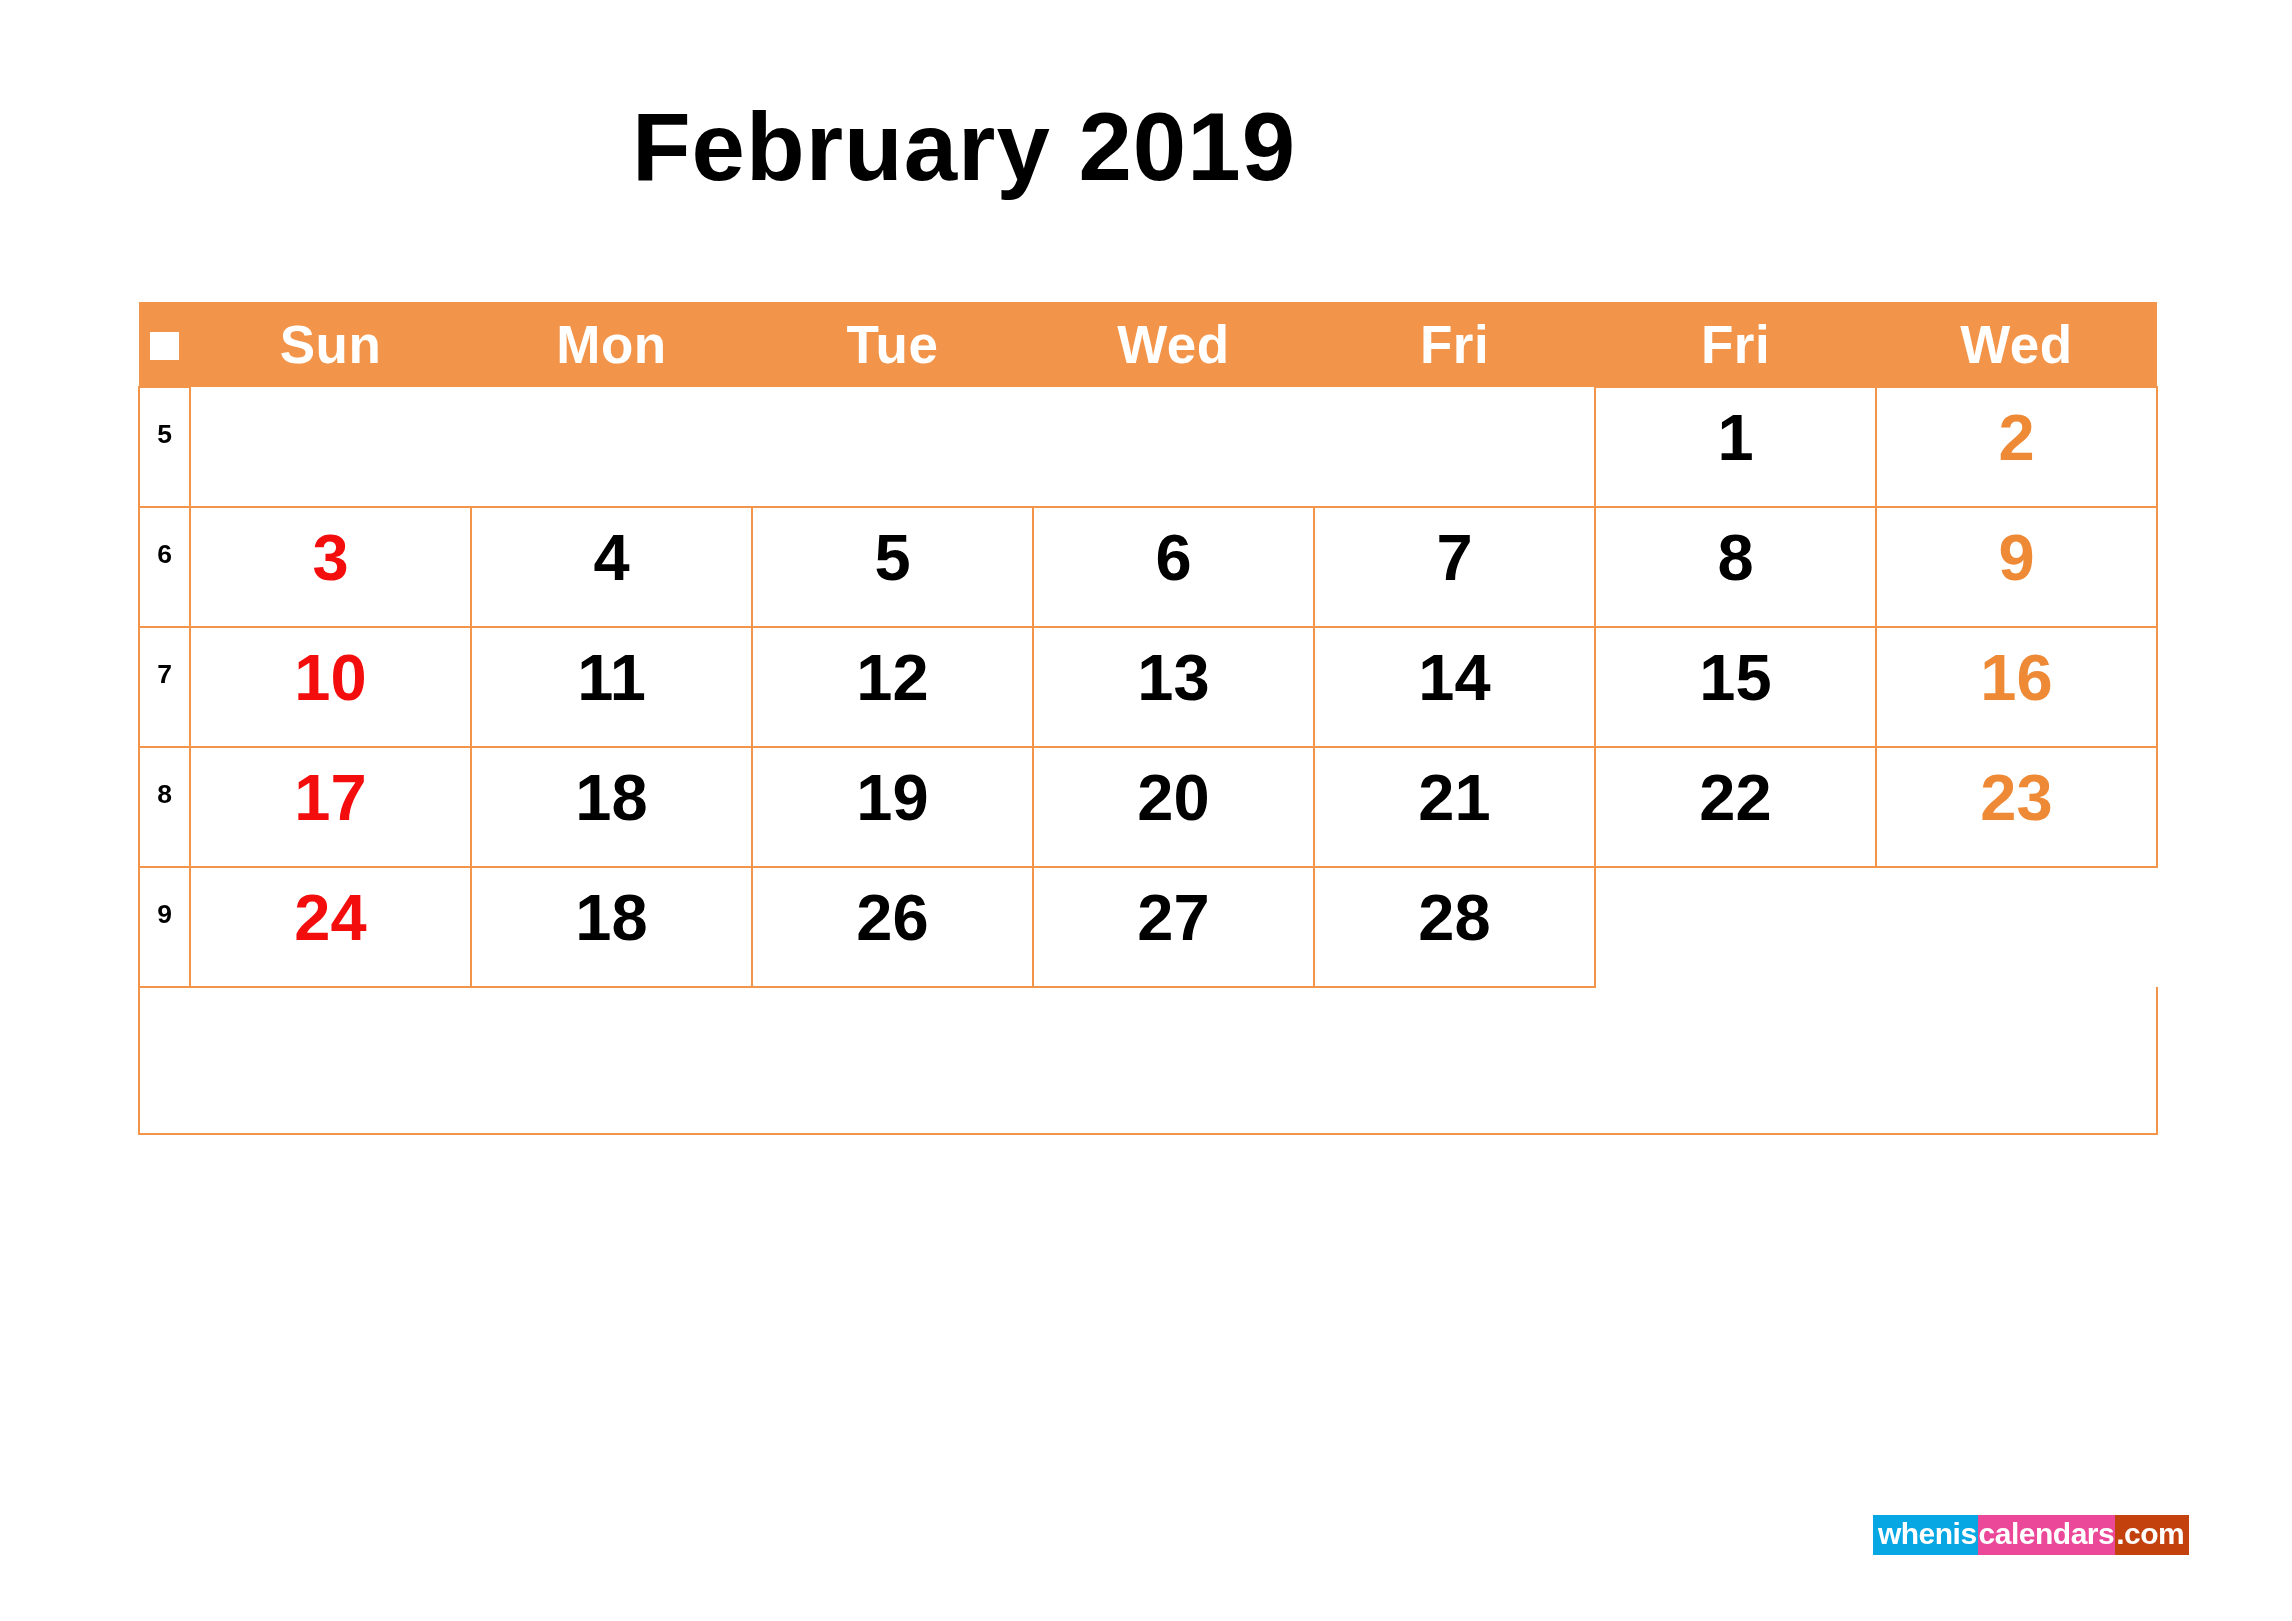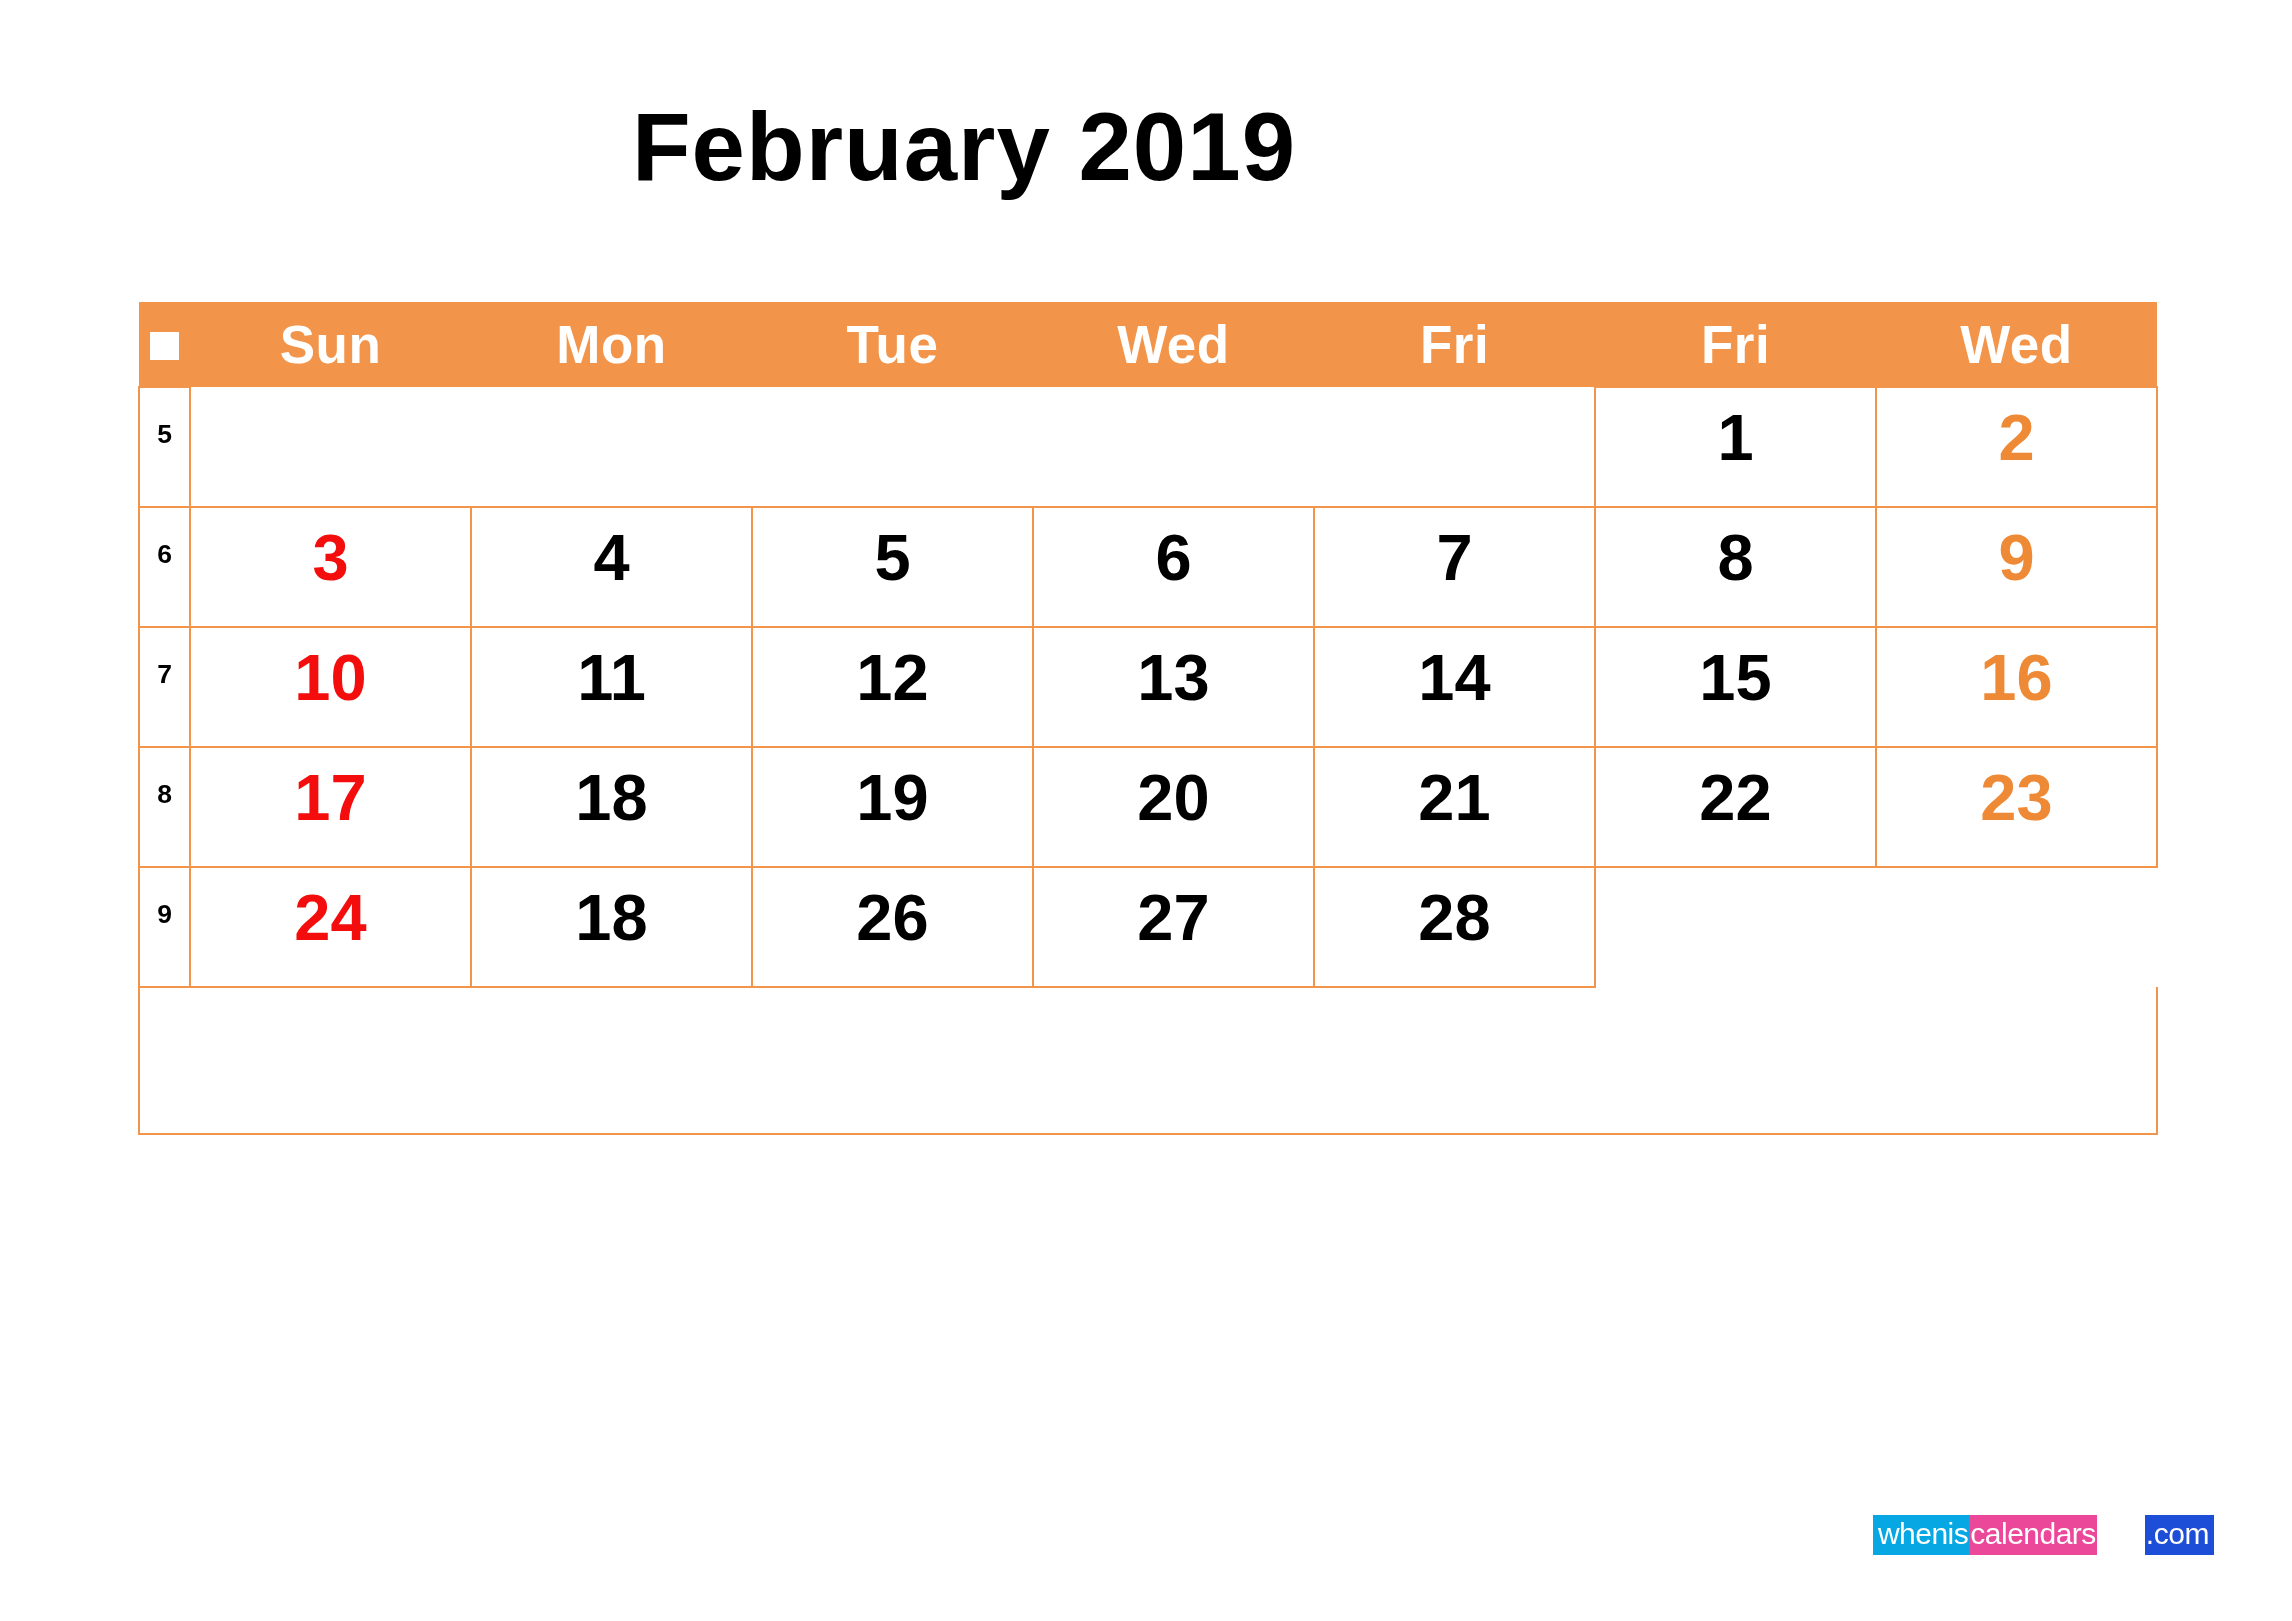--- a/index.html
+++ b/index.html
@@ -116,32 +116,32 @@
   }
 
   
   .logo {
     position: absolute;
     left: 1873px;
     top: 1515px;
     display: flex;
     align-items: stretch;
     font-size: 30px;
-    font-weight: normal;
+    font-weight: bold;
     line-height: 1;
     white-space: nowrap;
   }
   .logo span {
     color: #ffffff;
     padding: 3.9px 1px 5.9px 1px;
     letter-spacing: -0.5px;
   }
   .lg-blue  { background: #06A7E2; padding-left: 4.9px !important; }
   .lg-red   { background: #ec4899; }
-  .lg-green { background: #1d4ed8; padding-right: 4.9px !important; margin-left: 48px; }
+  .lg-green { background: #c2410c; padding-right: 4.9px !important; }
 </style>
 </head>
 <body>
 
 <div class="page-title">February 2019</div>
 
 <table class="calendar">
   <colgroup>
     <col class="wk">
     <col class="daycol">

